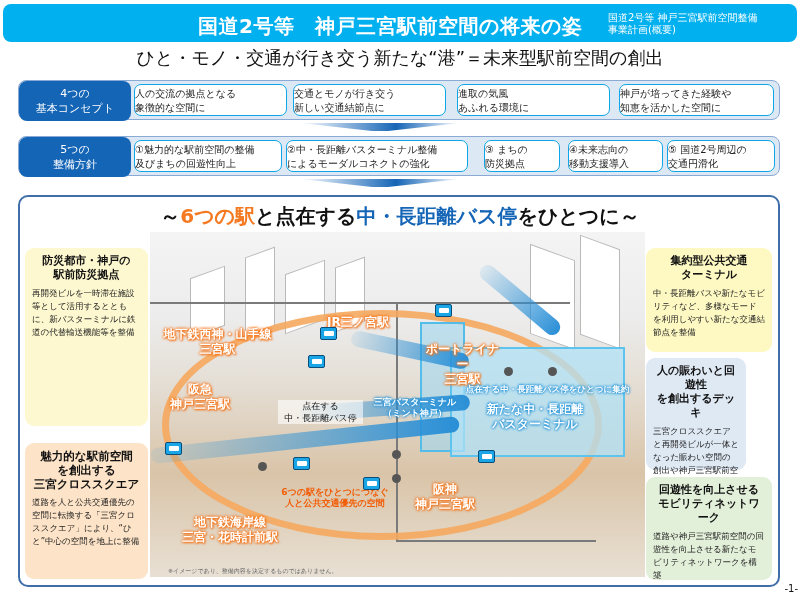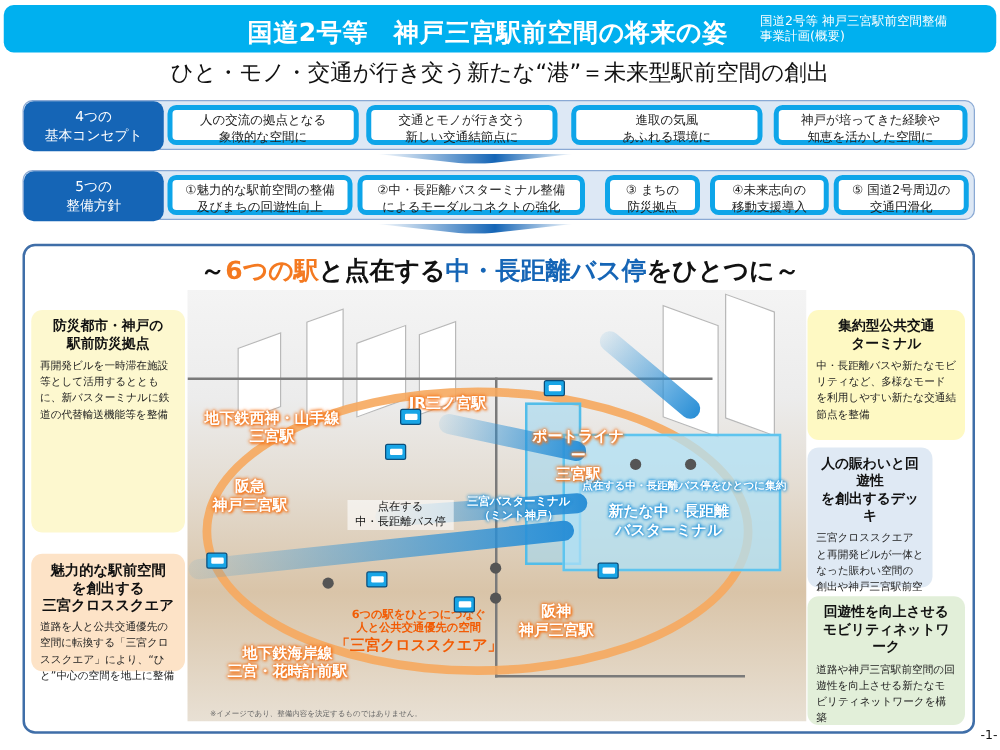--- a/index.html
+++ b/index.html
@@ -19,22 +19,22 @@
   .tagline {
     position: absolute; left: 0; width: 800px; top: 46px; text-align: center; font-size: 18px; color: #111;
   }
 
   .row { position: absolute; left: 18px; width: 762px; height: 40px; background: #dde8f5; border-radius: 8px; border: 1px solid #8aa9d4; }
   .row-label {
     position: absolute; left: 0; top: 0; width: 112px; height: 40px; background: #1565b6; color: #fff;
     border-radius: 8px; font-size: 11px; text-align: center; line-height: 15px; padding-top: 5px;
   }
   .cell {
-    position: absolute; top: 3px; height: 32px; background: #fff; border: 4px solid #0ea5e9; border-radius: 7px;
-    font-size: 10px; text-align: center; line-height: 14px; padding-top: 2px; color: #222;
+    position: absolute; top: 3px; height: 32px; background: #fff; border: 1px solid #0ea5e9; border-radius: 7px;
+    font-size: 10px; text-align: left; line-height: 14px; padding-top: 2px; color: #222;
   }
   .arrow-band {
     position: absolute; left: 300px; width: 160px; height: 8px;
     background: linear-gradient(90deg, rgba(21,101,182,0) 0%, #1565b6 60%, rgba(21,101,182,0) 100%);
     clip-path: polygon(0 0, 100% 0, 55% 100%, 45% 100%);
   }
 
   .panel {
     position: absolute; left: 18px; top: 195px; width: 762px; height: 392px; border: 2px solid #3f6ea8;
     border-radius: 10px; background: #fff;
@@ -215,21 +215,20 @@
   </div>
   <div class="lbl-blue" style="left:300px;top:150px;width:195px;font-size:8.5px;">点在する中・長距離バス停をひとつに集約</div>
   <div class="lbl-blue" style="left:320px;top:170px;width:130px;font-size:12px;">
     <div>新たな中・長距離</div>
     <div>バスターミナル</div>
   </div>
 
   <div class="lbl-cross" style="left:115px;top:255px;width:140px;">
     <div style="font-size:9px;line-height:11px;">6つの駅をひとつにつなぐ</div>
     <div style="font-size:9px;line-height:11px;">人と公共交通優先の空間</div>
-    <div style="font-size:12px;line-height:15px;">「三宮クロススクエア」</div>
   </div>
 
   <div class="bus" style="left:170px;top:95px;"></div>
   <div class="bus" style="left:158px;top:123px;"></div>
   <div class="bus" style="left:15px;top:210px;"></div>
   <div class="bus" style="left:143px;top:225px;"></div>
   <div class="bus" style="left:213px;top:245px;"></div>
   <div class="bus" style="left:328px;top:218px;"></div>
   <div class="bus" style="left:285px;top:72px;"></div>
 
@@ -241,21 +240,21 @@
 </div>
 <div class="note">※イメージであり、整備内容を決定するものではありません。</div>
 
 <div class="side side-yellow" style="left:25px;top:248px;width:123px;height:178px;">
   <h3>
     <div>防災都市・神戸の</div>
     <div>駅前防災拠点</div>
   </h3>
   <p>再開発ビルを一時滞在施設等として活用するとともに、新バスターミナルに鉄道の代替輸送機能等を整備</p>
 </div>
-<div class="side side-peach" style="left:25px;top:443px;width:123px;height:94px;">
+<div class="side side-peach" style="left:25px;top:443px;width:123px;height:136px;">
   <h3 style="font-size:11.5px;">
     <div>魅力的な駅前空間</div>
     <div>を創出する</div>
     <div>三宮クロススクエア</div>
   </h3>
   <p>道路を人と公共交通優先の空間に転換する「三宮クロススクエア」により、“ひと”中心の空間を地上に整備</p>
 </div>
 
 <div class="side side-blue" style="left:646px;top:248px;width:126px;height:104px;">
   <h3>

